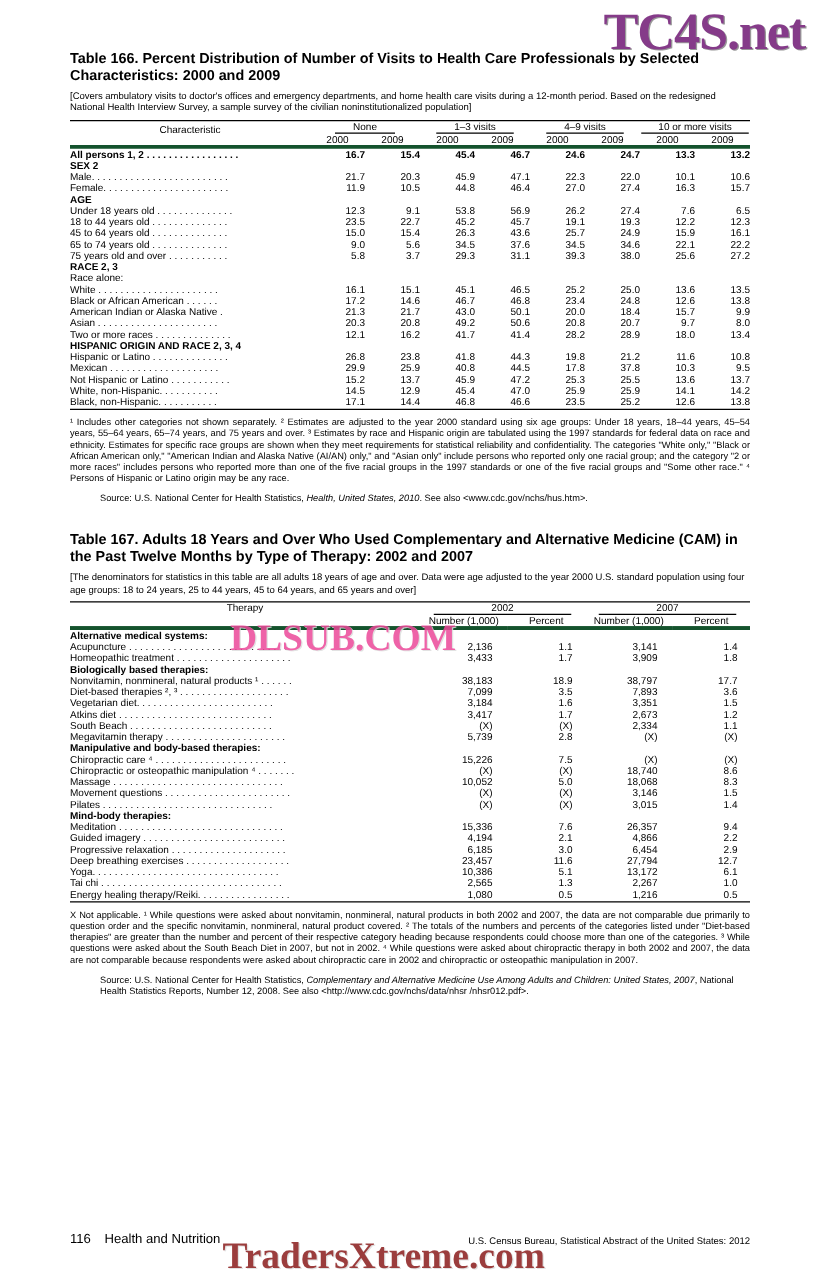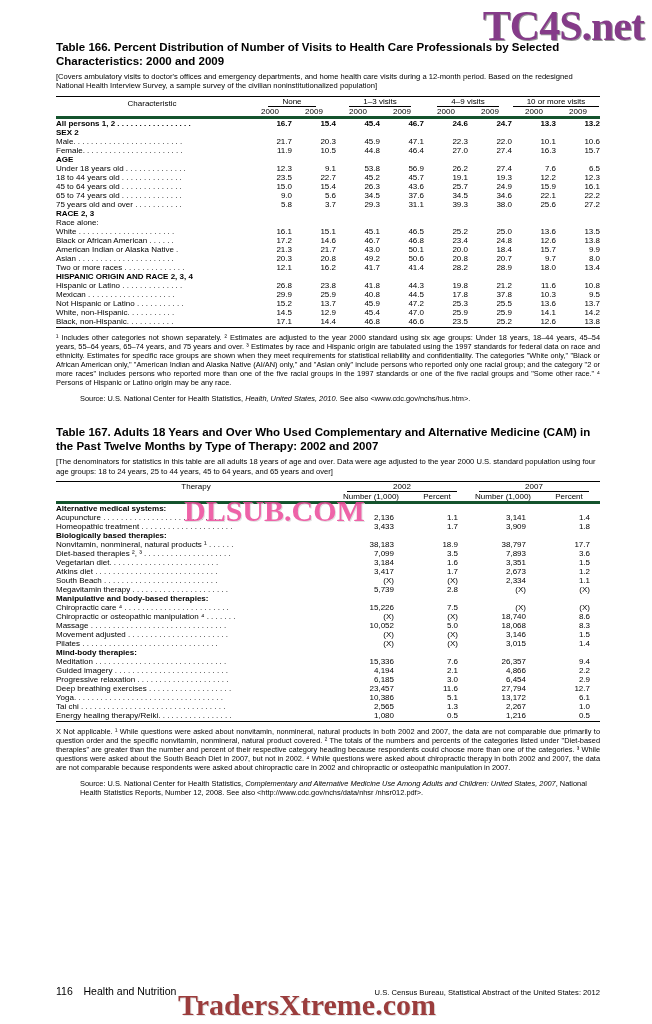--- a/index.html
+++ b/index.html
@@ -446,21 +446,21 @@
             <td class="pct">8.6</td>
           </tr>
           <tr>
             <td class="rowlabel">Massage . . . . . . . . . . . . . . . . . . . . . . . . . . . . . . .</td>
             <td class="num">10,052</td>
             <td class="pct">5.0</td>
             <td class="num">18,068</td>
             <td class="pct">8.3</td>
           </tr>
           <tr>
-            <td class="rowlabel">Movement adjusted . . . . . . . . . . . . . . . . . . . . . . .</td>
+            <td class="rowlabel">Movement questions . . . . . . . . . . . . . . . . . . . . . . .</td>
             <td class="num">(X)</td>
             <td class="pct">(X)</td>
             <td class="num">3,146</td>
             <td class="pct">1.5</td>
           </tr>
           <tr>
             <td class="rowlabel indent1">Pilates . . . . . . . . . . . . . . . . . . . . . . . . . . . . . . .</td>
             <td class="num">(X)</td>
             <td class="pct">(X)</td>
             <td class="num">3,015</td>

